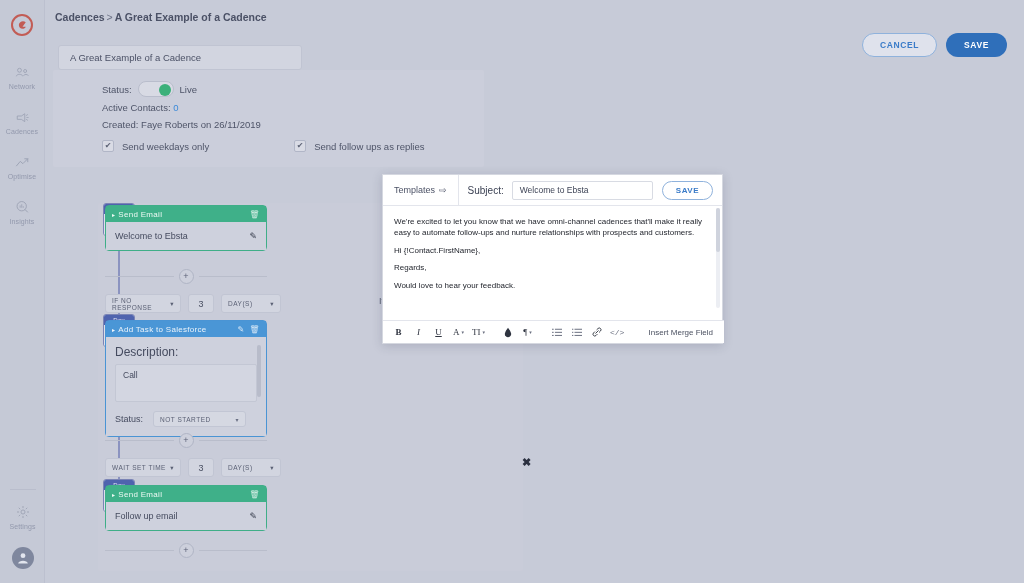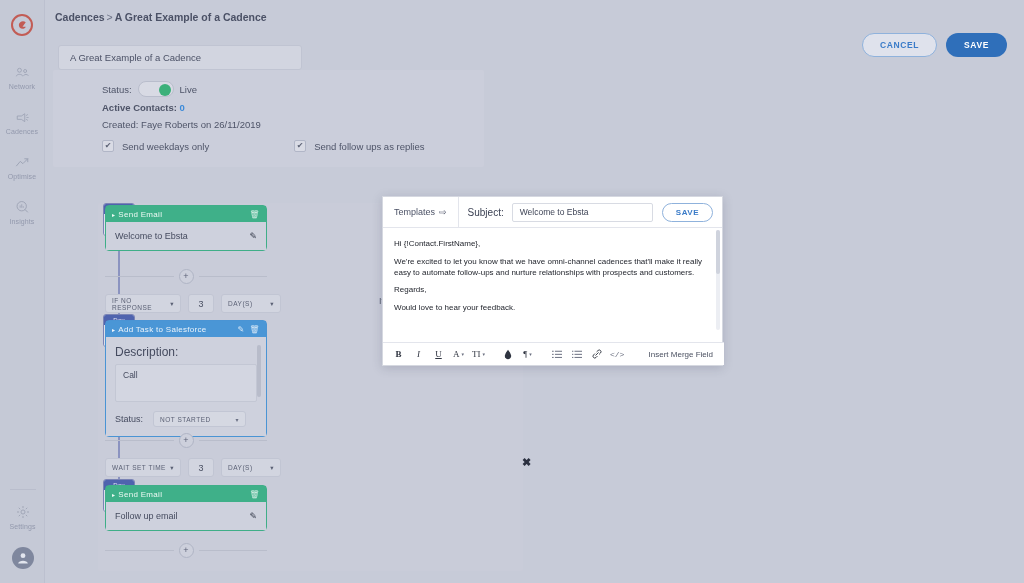--- a/index.html
+++ b/index.html
@@ -105,21 +105,21 @@
   .toggle {
     width: 36px; height: 16px; border-radius: 9px;
     background: #d8dae4; border: 1px solid #b9bdcc;
     position: relative;
   }
   .toggle .knob {
     position: absolute; right: 2px; top: 1.5px;
     width: 12px; height: 12px; border-radius: 50%;
     background: #3bb07a;
   }
-  .contacts-row { left: 49px; top: 32px; font-weight: bold; }
+  .contacts-row { left: 49px; top: 32px; }
   .contacts-row .count { color: #3c8ad9; }
   .created-row { left: 49px; top: 49px; }
   .checks-row {
     position: absolute; left: 49px; top: 70px;
     display: flex; align-items: center;
   }
   .check-item { display: flex; align-items: center; gap: 8px; font-size: 9.5px; color: #4e5468; }
   .check-item.second { margin-left: 85px; }
   .checkbox {
     width: 12px; height: 12px; border-radius: 2px;
@@ -248,21 +248,20 @@
     font-size: 9px; color: #555b6e;
   }
 
   
   .editor {
     position: absolute; left: 337px; top: 174px;
     width: 341px; height: 170px;
     background: #fff;
     border: 1px solid #d5d8e0;
     box-shadow: 0 2px 10px rgba(40,45,70,.18);
-    margin-top: 22px;
   }
   .ed-head {
     height: 31px; display: flex; align-items: center;
     border-bottom: 1px solid #e3e5ec; padding: 0 0 0 11px;
   }
   .ed-templates {
     font-size: 9px; color: #4c5266; display: flex; align-items: center; gap: 4px;
     cursor: pointer; padding-right: 11px;
   }
   .ed-sep { width: 1px; height: 31px; background: #e3e5ec; }
@@ -548,22 +547,22 @@
         <span class="ed-sep"></span>
         <span class="ed-subject-label">Subject:</span>
         <span class="ed-subject-input">Welcome to Ebsta</span>
         <span class="ed-save">SAVE</span>
       </div>
 
       <div class="ed-body">
         <div class="ed-scroll">
             <div class="thumb"></div>
           </div>
+        <p>We're excited to let you know that we have omni-channel cadences that'll make it really easy to automate follow-ups and nurture relationships with prospects and customers.</p>
         <p>Hi {!Contact.FirstName},</p>
-        <p>We're excited to let you know that we have omni-channel cadences that'll make it really easy to automate follow-ups and nurture relationships with prospects and customers.</p>
         <p>Regards,</p>
         <p>Would love to hear your feedback.</p>
 
       </div>
 
       <div class="ed-toolbar">
         <span class="tb" style="font-weight:bold;">B</span>
         <span class="tb" style="font-style:italic;">I</span>
         <span class="tb" style="text-decoration:underline;">U</span>
         <span class="tb">

